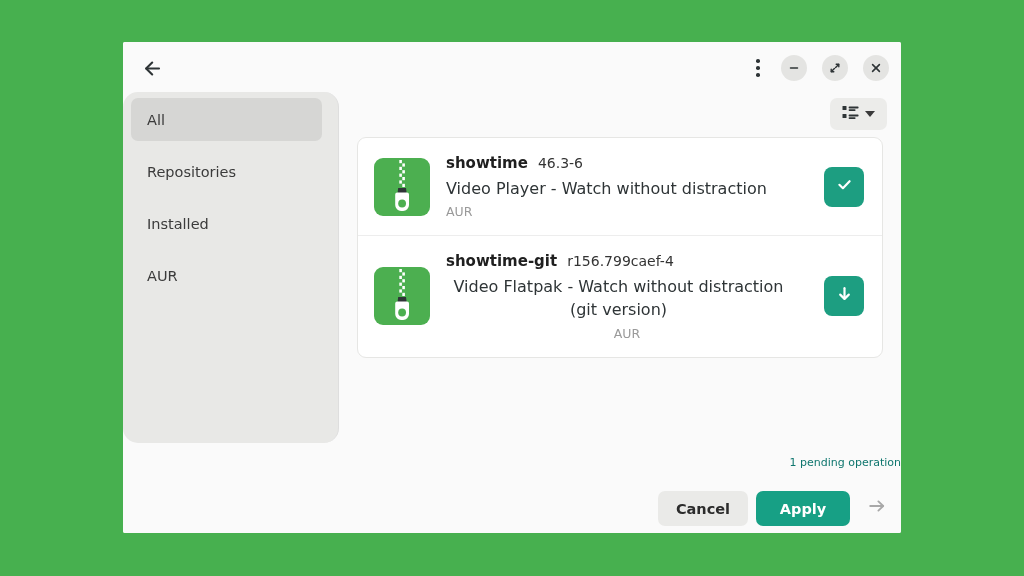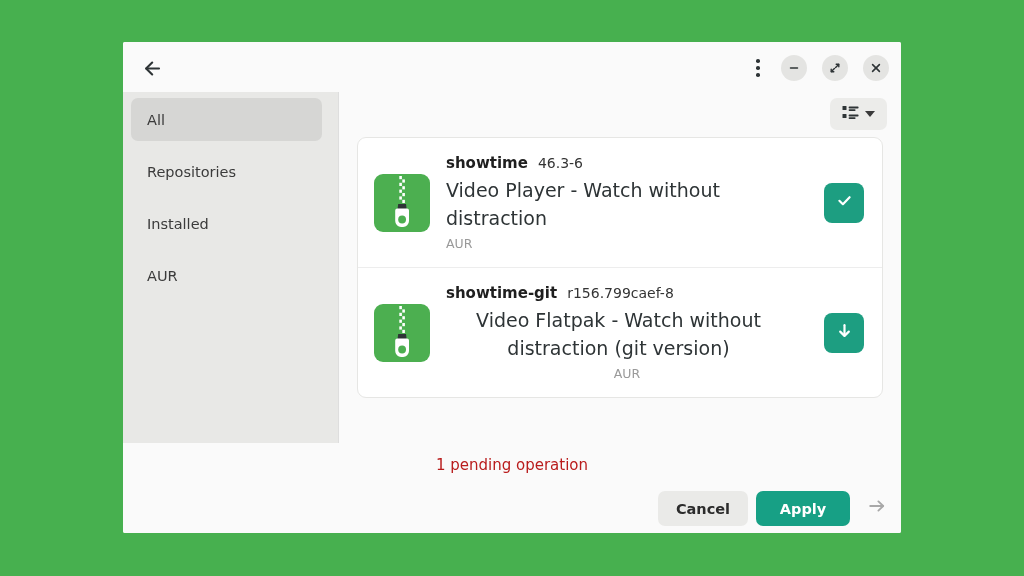--- a/index.html
+++ b/index.html
@@ -130,20 +130,21 @@
     position: relative;
   }
 
   
   .sidebar {
     width: 216px;
     flex: 0 0 216px;
     background: #e8e8e6;
     border-right: 1px solid #dedede;
     padding: 6px 16px 0 8px;
+    border-radius: 15px;
   }
   .side-item {
     height: 43px;
     display: flex;
     align-items: center;
     padding: 0 16px;
     border-radius: 7px;
     font-size: 14.5px;
     color: #3b3b3b;
     cursor: pointer;
@@ -225,21 +226,21 @@
   .pkg-name {
     font-size: 15px;
     font-weight: bold;
     color: #1f1f1f;
   }
   .pkg-version {
     font-size: 14px;
     color: #343434;
   }
   .pkg-desc {
-    font-size: 19px;
+    font-size: 16px;
     color: #2e3436;
     line-height: 1.45;
     margin-bottom: 4px;
     max-width: 345px;
   }
   .pkg-source {
     font-size: 12.5px;
     color: #9a9a9a;
   }
 
@@ -259,23 +260,23 @@
   .footer {
     flex: 0 0 90px;
     background: #fafafa;
     position: relative;
   }
   .pending {
     position: absolute;
     left: 0;
     right: 0;
     top: 13px;
-    text-align: center;
-    font-size: 15px;
-    color: #b91c1c;
+    text-align: right;
+    font-size: 11px;
+    color: #0f766e;
   }
   .btn {
     position: absolute;
     top: 48px;
     height: 35px;
     border-radius: 7px;
     display: flex;
     align-items: center;
     justify-content: center;
     font-size: 14.5px;
@@ -462,21 +463,21 @@
                 <rect x="28.3" y="25.8" width="2.6" height="3.2"></rect>
               </g>
               <path d="M24.2 30 L32 30 L32.6 35 L23.6 35 Z" fill="#2e3436"></path>
               <path d="M23.2 34.5 H33 A2 2 0 0 1 35 36.5 V47 A5.9 5.9 0 0 1 29 52.9 H27.2 A5.9 5.9 0 0 1 21.2 47 V36.5 A2 2 0 0 1 23.2 34.5 Z" fill="#ffffff"></path>
               <circle cx="28.1" cy="45.5" r="3.9" fill="#4caf50"></circle>
             </svg>
           </div>
           <div class="pkg-text">
             <div class="pkg-title-line">
               <span class="pkg-name">showtime-git</span>
-              <span class="pkg-version">r156.799caef-8</span>
+              <span class="pkg-version">r156.799caef-4</span>
             </div>
             <div class="pkg-desc">Video Flatpak - Watch without distraction (git version)</div>
             <div class="pkg-source">AUR</div>
           </div>
           <div class="pkg-action">
             <span>
               <svg width="17" height="18" viewBox="0 0 17 18">
                 <line x1="8.5" y1="3.2" x2="8.5" y2="13.4" stroke="#ffffff" stroke-width="2.2" stroke-linecap="round"></line>
                 <path d="M4.2 9.6 L8.5 13.9 L12.8 9.6" fill="none" stroke="#ffffff" stroke-width="2.2" stroke-linecap="round" stroke-linejoin="round"></path>
               </svg>

